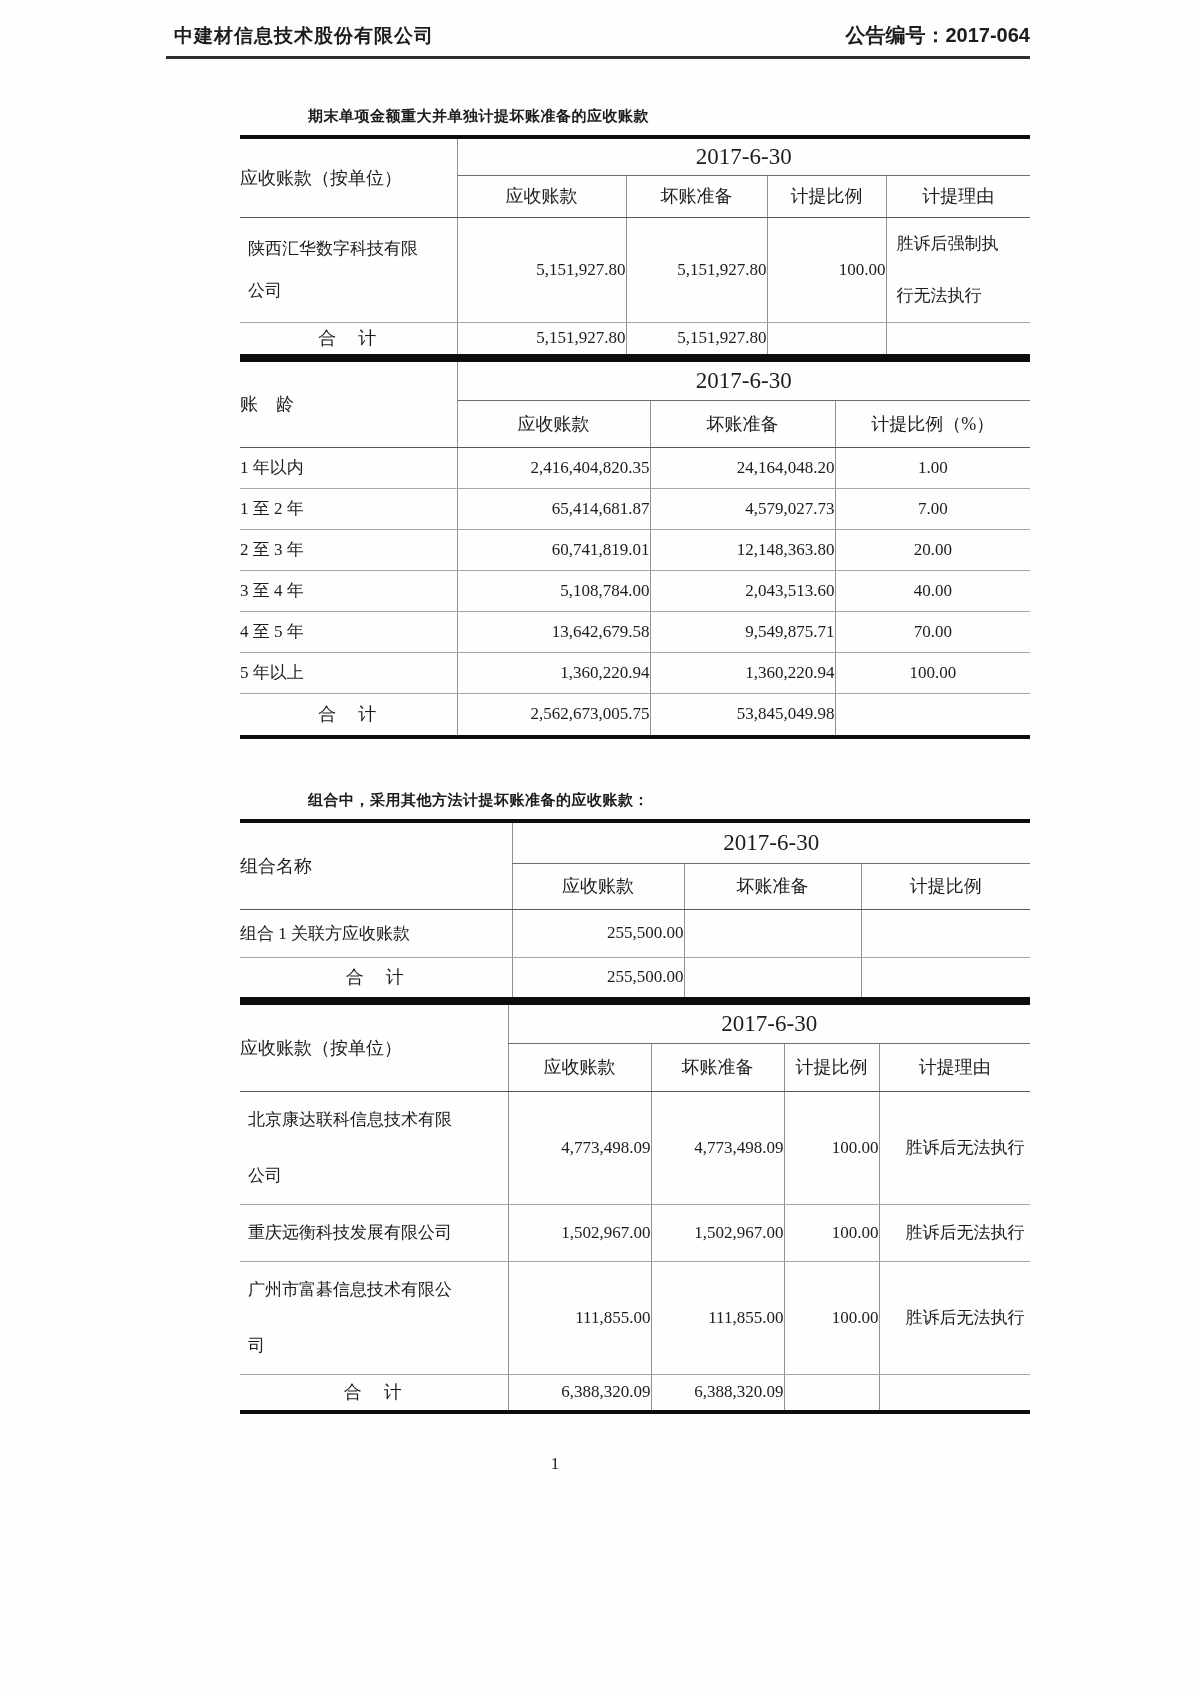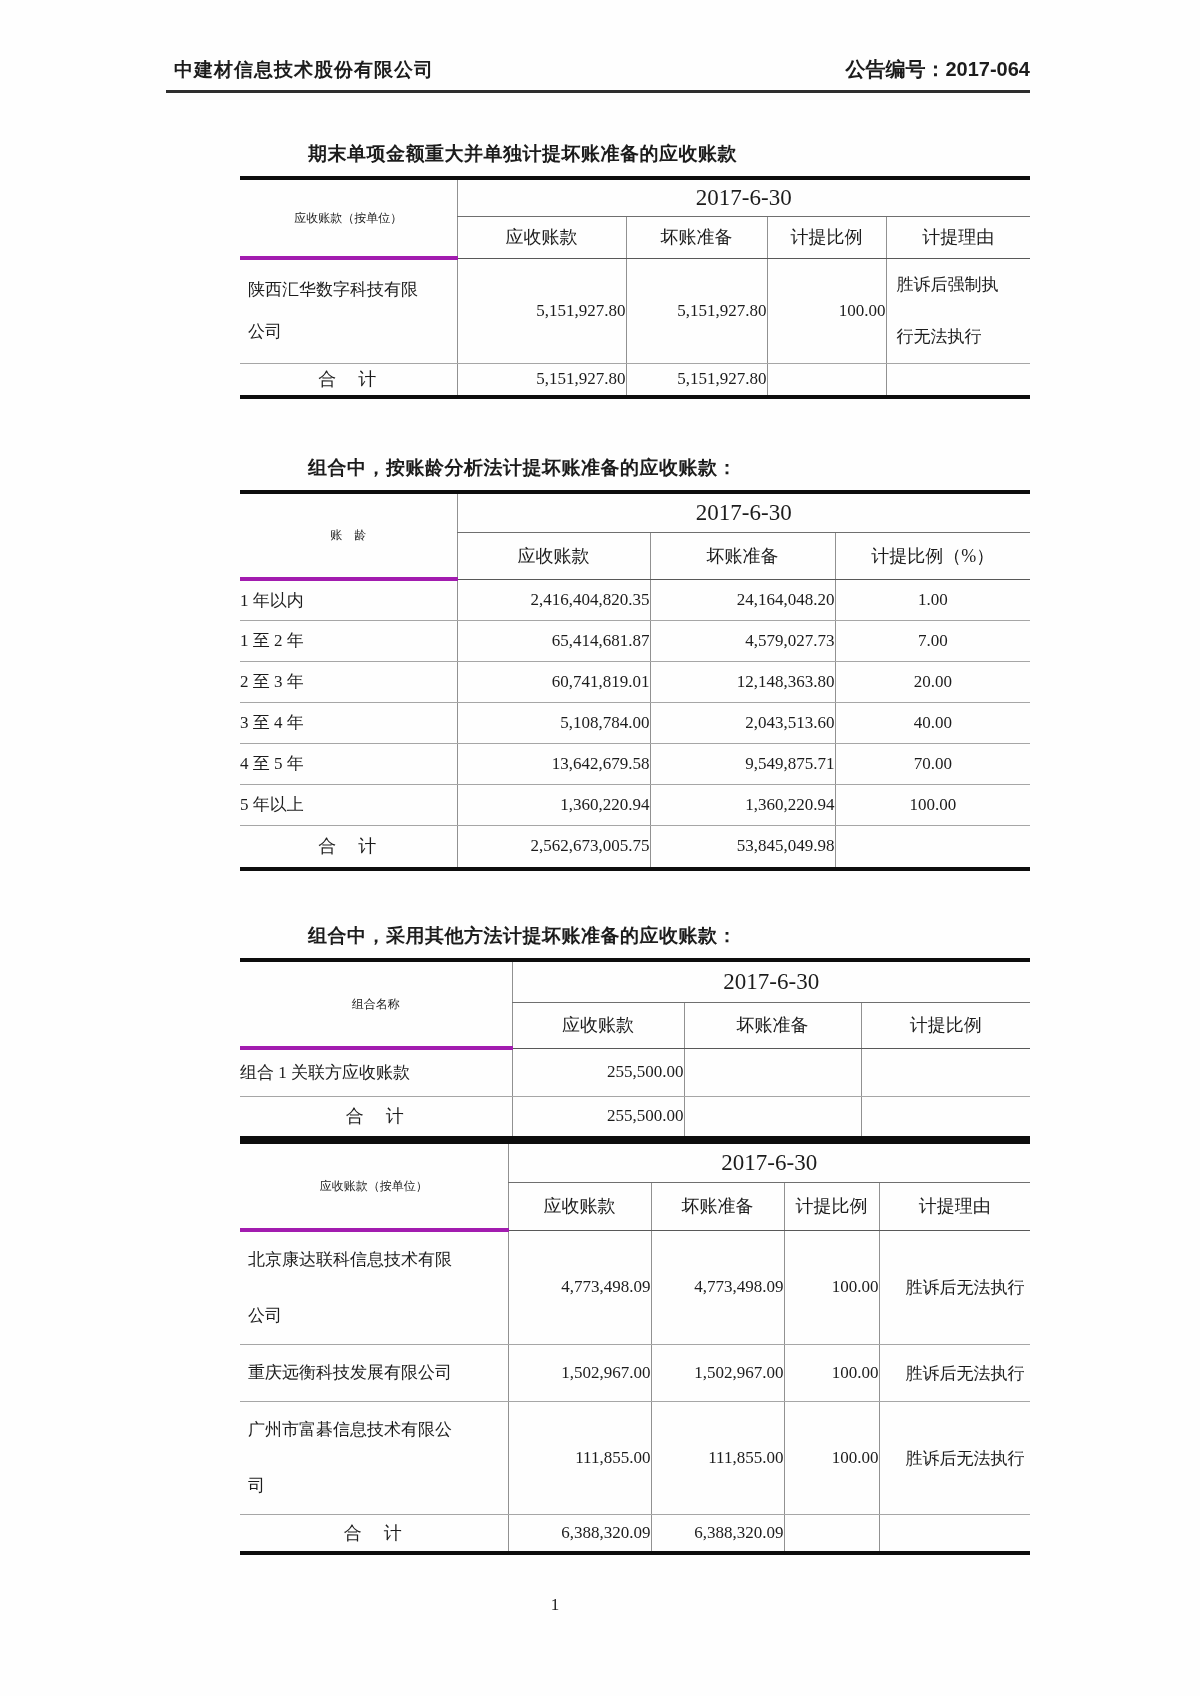--- a/index.html
+++ b/index.html
@@ -7,37 +7,37 @@
     width:1200px;height:1696px;
     background:#fefefe;
     color:#1c1c1c;
     font-family:"Liberation Serif","DejaVu Serif",serif;
     position:relative;
     overflow:hidden;
   }
   
   .doc-header{
     margin:0 170px 0 166px;
-    padding-top:56px;
+    padding-top:22px;
     padding-bottom:7px;
     display:flex;
     justify-content:space-between;
     align-items:flex-end;
     border-bottom:3px solid #2e2e2e;
     font-family:"Liberation Sans","DejaVu Sans",sans-serif;
     font-weight:bold;
   }
   .company{font-size:19px;letter-spacing:1px;padding-left:8px;}
   .notice{font-size:20px;}
   .notice .no{font-weight:bold;}
   
   .content{width:790px;margin-left:240px;}
   .sec-title{
     font-weight:bold;
-    font-size:19px;
+    font-size:15px;
     padding-left:68px;
     margin-bottom:9px;
     letter-spacing:0.5px;
   }
   .mt1{margin-top:48px;}
   .mt2{margin-top:56px;}
   .mt3{margin-top:52px;}
   .mt4{margin-top:46px;}
   table.tbl{
     width:790px;
@@ -53,23 +53,23 @@
     text-align:center;
     border-bottom:1px solid #6f6f6f;
     font-size:23px;
   }
   .colh{
     text-align:center;
     font-size:18px;
     border-bottom:1px solid #585858;
   }
   .rowhead{
-    text-align:center;
-    font-size:12px;
-    border-bottom:4px solid #a21caf;
+    text-align:left;
+    font-size:18px;
+    border-bottom:1px solid #a21caf;
   }
   .r-data td{border-bottom:1px solid #a6a6a6;}
   .num{text-align:right;padding-right:10px;}
   .ratio-r{text-align:right;padding-right:10px;}
   .ratio-c{text-align:center;}
   .name{text-align:left;}
   .agelbl{text-align:left;padding-left:8px;}
   .reason{text-align:left;padding-left:10px;}
   .total-label{
     text-align:center;
@@ -129,21 +129,20 @@
       <tr style="height:34px">
         <td class="total-label">合　计</td>
         <td class="num vline">5,151,927.80</td>
         <td class="num vline">5,151,927.80</td>
         <td class="vline"></td>
         <td class="vline"></td>
       </tr>
     </tbody>
   </table>
 
-  <div class="sec-title mt2">组合中，按账龄分析法计提坏账准备的应收账款：</div>
   <table class="tbl t2">
     <colgroup>
       <col style="width:217px">
         <col style="width:193px">
         <col style="width:185px">
         <col style="width:195px">
     </colgroup>
     <tbody>
       <tr style="height:40px">
         <td class="rowhead" rowspan="2">账　龄</td>

